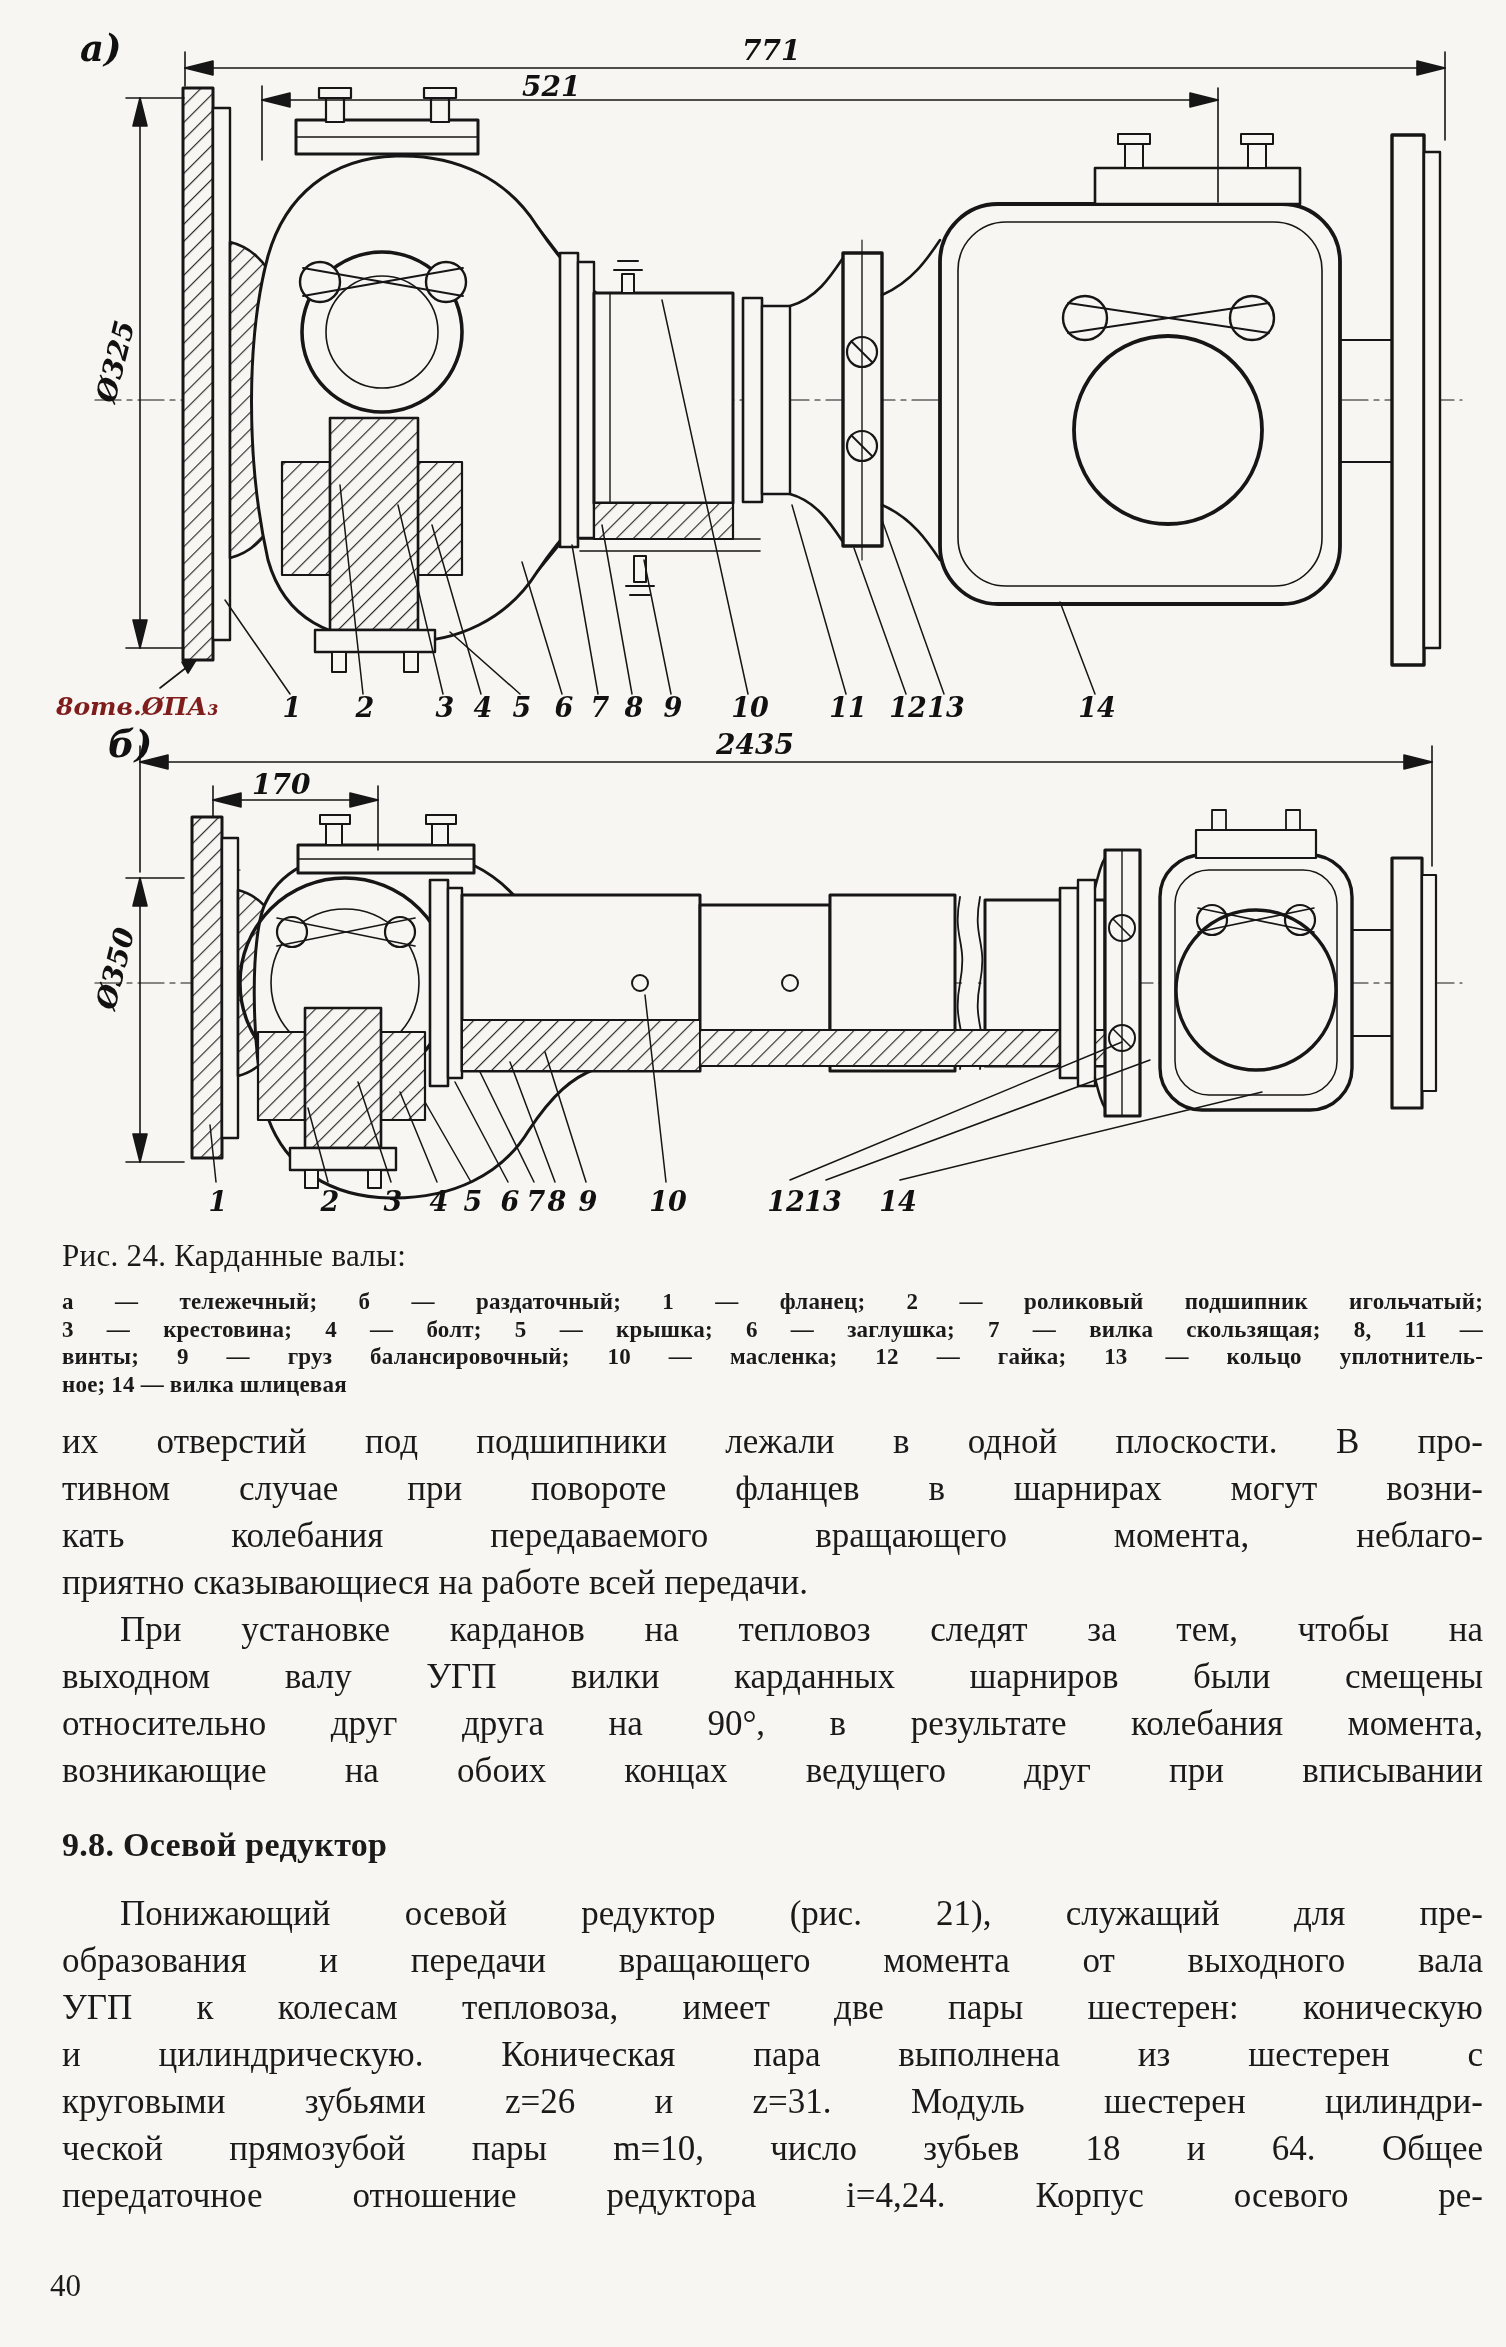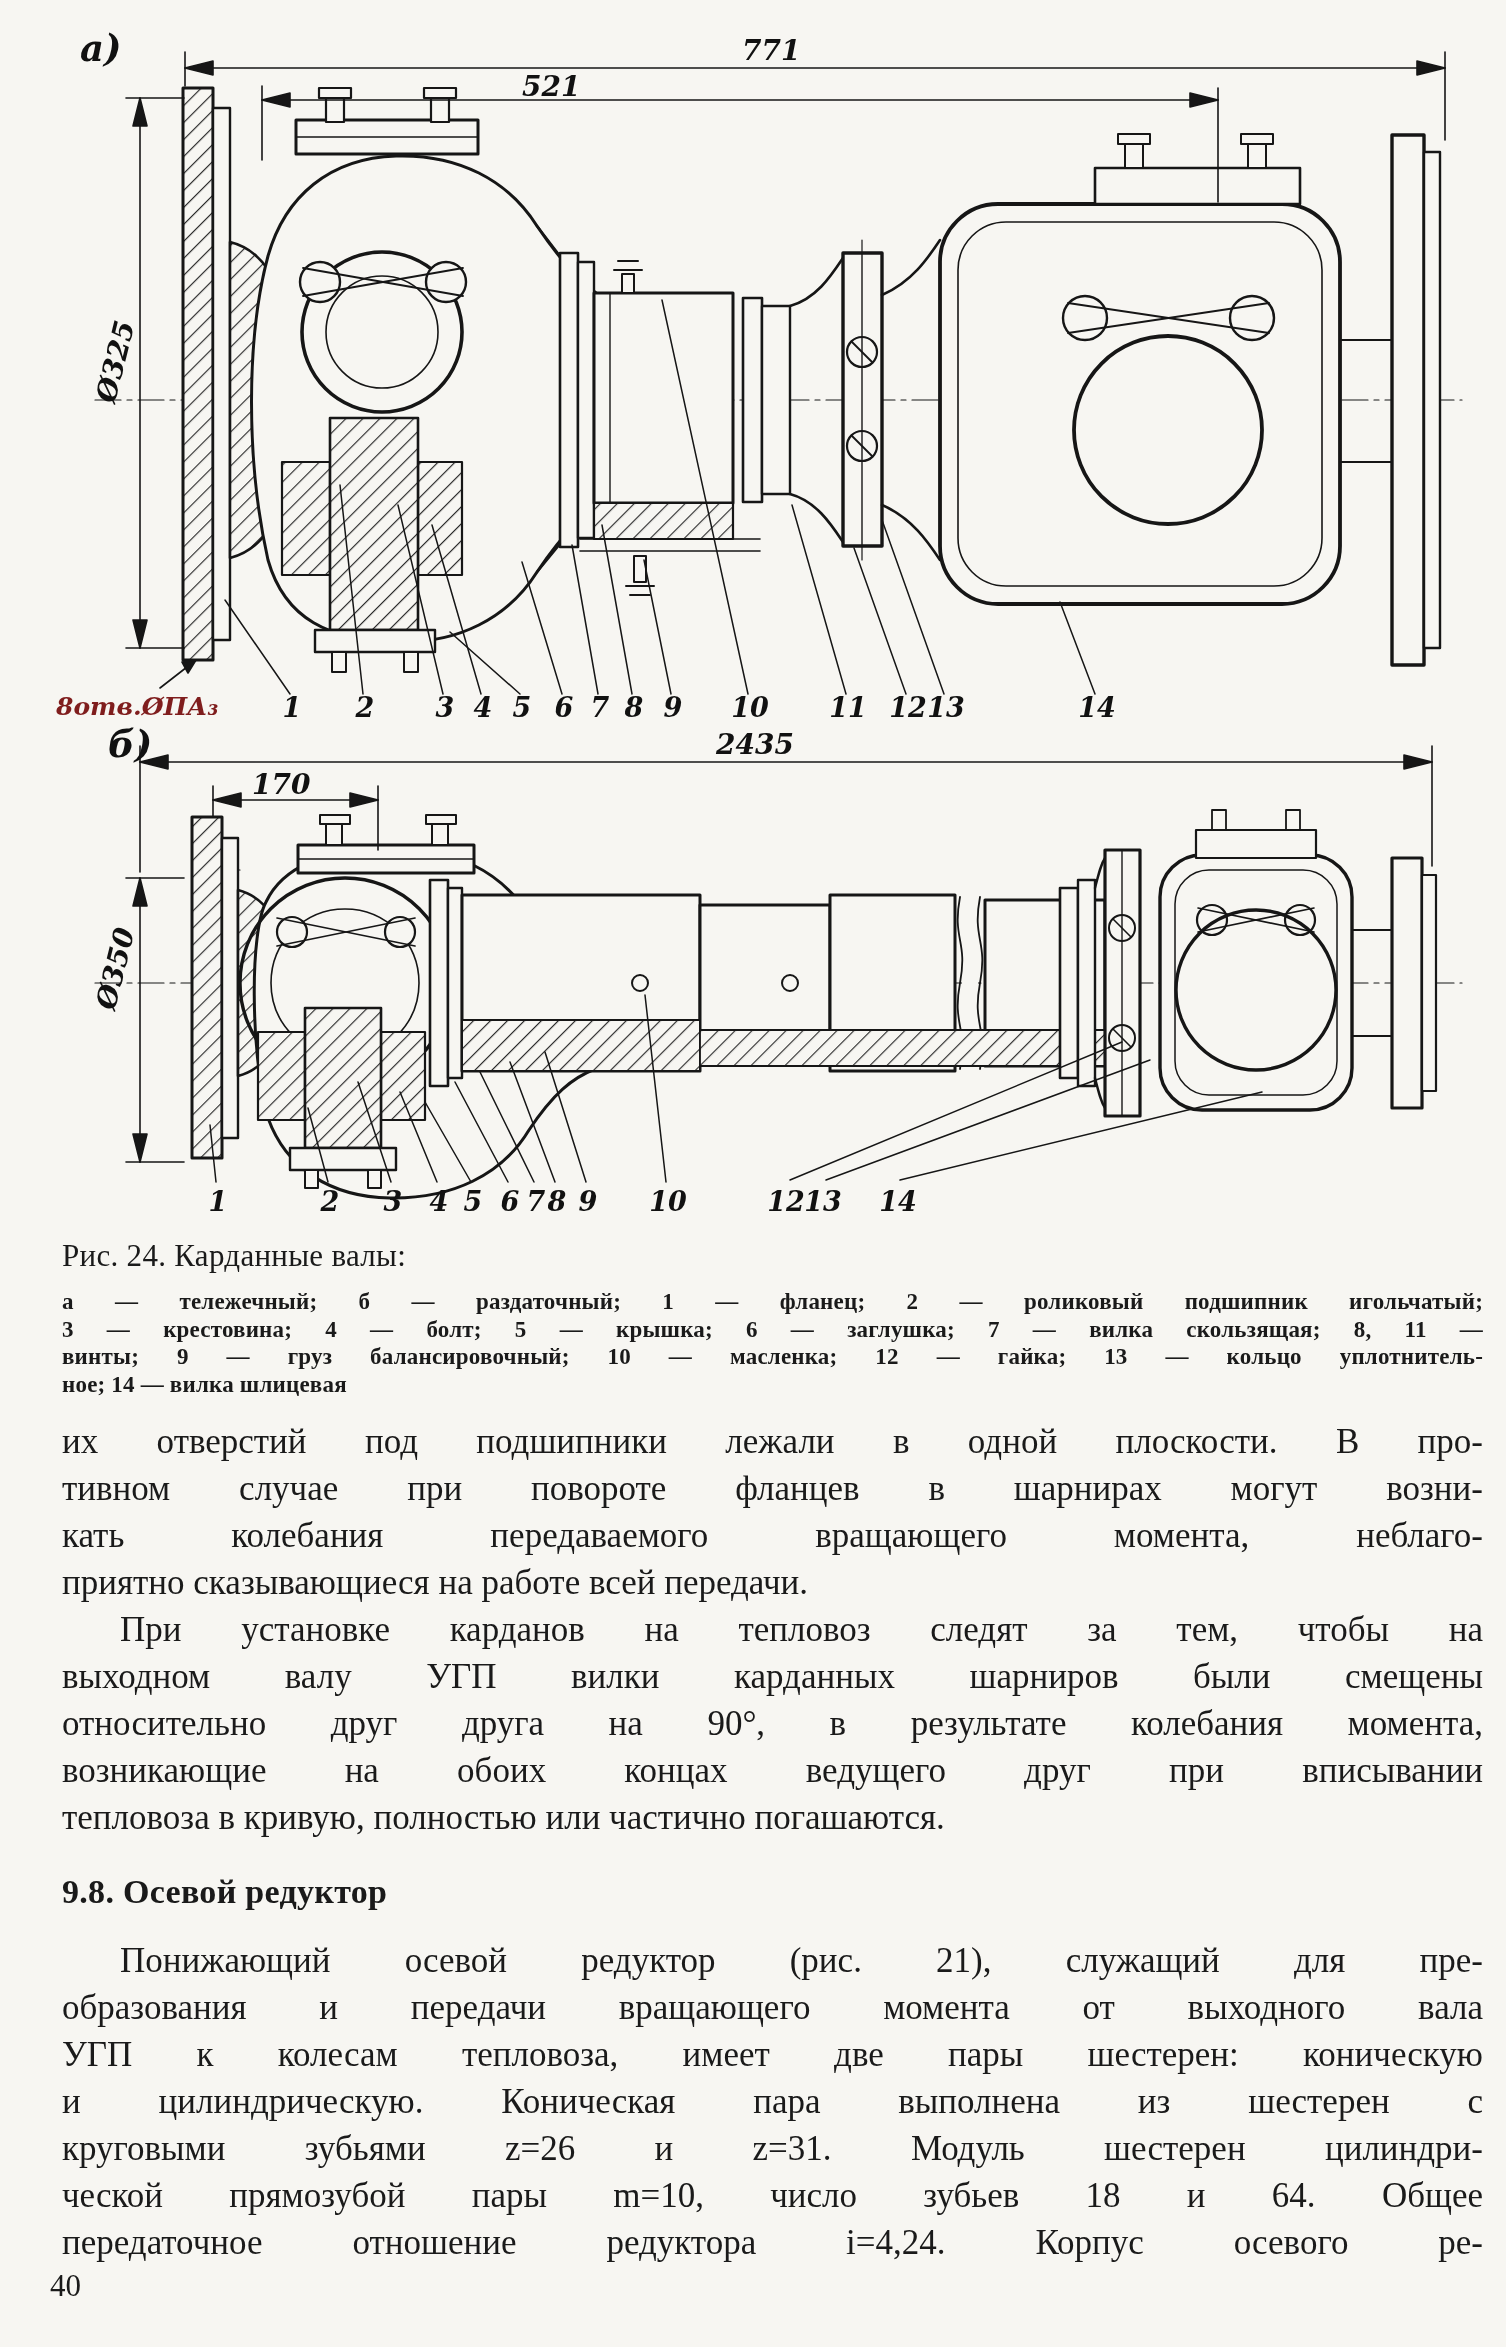--- a/index.html
+++ b/index.html
@@ -339,21 +339,20 @@
       <div class="tl">их отверстий под подшипники лежали в одной плоскости. В про-</div>
       <div class="tl">тивном случае при повороте фланцев в шарнирах могут возни-</div>
       <div class="tl">кать колебания передаваемого вращающего момента, неблаго-</div>
       <div class="tl end">приятно сказывающиеся на работе всей передачи.</div>
     </div>
     <div>
       <div class="tl indent">При установке карданов на тепловоз следят за тем, чтобы на</div>
       <div class="tl">выходном валу УГП вилки карданных шарниров были смещены</div>
       <div class="tl">относительно друг друга на 90°, в результате колебания момента,</div>
       <div class="tl">возникающие на обоих концах  ведущего друг  при вписывании</div>
-      <div class="tl end">тепловоза в кривую, полностью или частично погашаются.</div>
     </div>
     <div class="h2">9.8. Осевой редуктор</div>
     <div>
       <div class="tl indent">Понижающий осевой редуктор (рис. 21), служащий для пре-</div>
       <div class="tl">образования и передачи вращающего момента от выходного вала</div>
       <div class="tl">УГП к колесам тепловоза, имеет две пары шестерен: коническую</div>
       <div class="tl">и цилиндрическую. Коническая пара выполнена из шестерен  с</div>
       <div class="tl">круговыми зубьями z=26 и z=31. Модуль шестерен цилиндри-</div>
       <div class="tl">ческой прямозубой пары m=10, число зубьев 18 и 64.  Общее</div>
       <div class="tl">передаточное отношение редуктора i=4,24.  Корпус осевого ре-</div>

